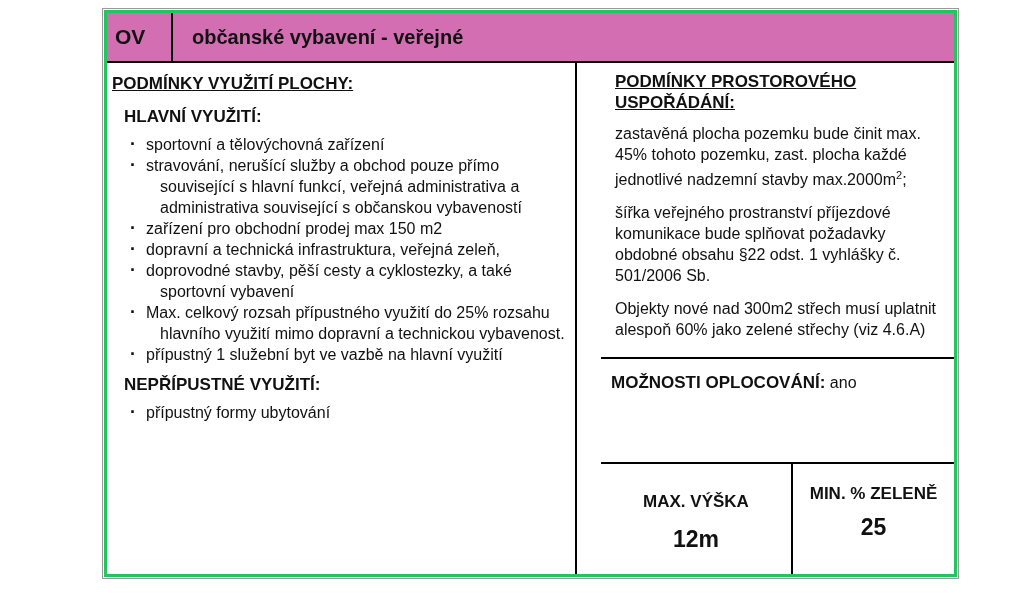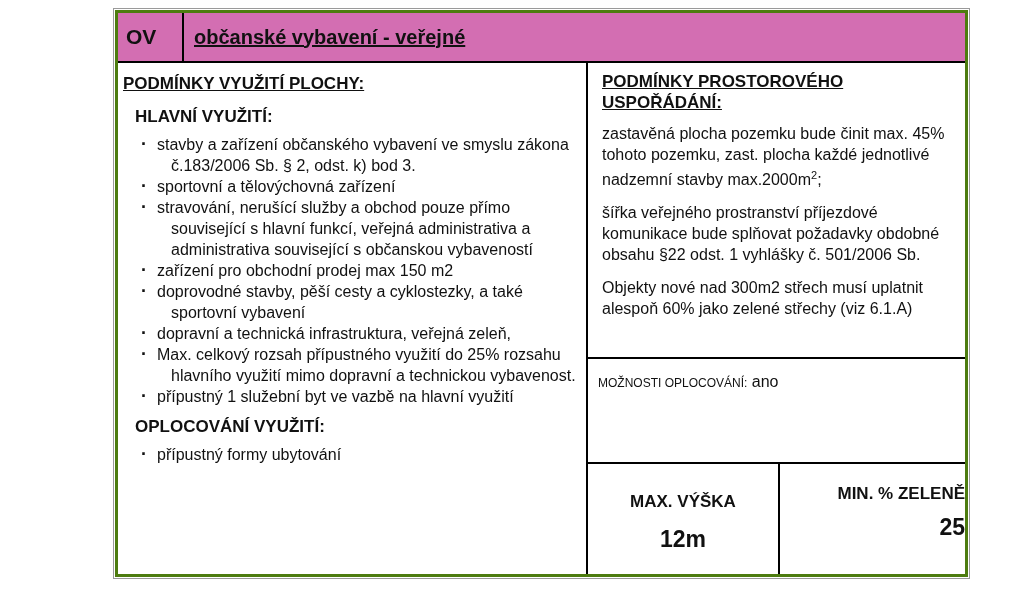--- a/index.html
+++ b/index.html
@@ -7,23 +7,23 @@
     width: 1024px; height: 604px;
     background: #ffffff;
     font-family: "Liberation Sans", sans-serif;
     color: #111;
     overflow: hidden;
   }
   .sheet { position: relative; width: 1024px; height: 604px; background: #fff; }
 
   .zoning-table {
     position: absolute;
-    left: 115px; top: 10px;
+    left: 104px; top: 10px;
     width: 853px; height: 567px;
-    border: 3px solid #4d7c0f;
+    border: 3px solid #22c55e;
     outline: 1px solid #9a9a9a;
     outline-offset: 1px;
     background: #fff;
     display: flex;
     flex-direction: column;
   }
 
   
   .header-row {
     height: 50px;
@@ -35,26 +35,26 @@
   .code-cell {
     flex: 0 0 66px;
     border-right: 2px solid #000;
     display: flex; align-items: center;
     padding-left: 8px;
     font-size: 21px; font-weight: bold;
   }
   .title-cell {
     flex: 1;
     display: flex; align-items: center;
-    padding-left: 10px;
-    font-size: 20px; font-weight: bold; text-decoration: underline;
+    padding-left: 19px;
+    font-size: 20px; font-weight: bold;
   }
 
   
-  .body-row { flex: 1; display: flex; min-height: 0; }
+  .body-row { flex: 1; display: flex; min-height: 0; gap: 24px; }
 
   .left-col {
     flex: 0 0 470px;
     border-right: 2px solid #000;
     padding: 8px 8px 4px 5px;
     font-size: 16px;
     line-height: 21px;
   }
   .col-heading {
     font-size: 17px; font-weight: bold;
@@ -91,39 +91,38 @@
   .spatial-cell .col-heading { margin-bottom: 10px; }
   .para { margin-bottom: 12px; }
   .para sup { font-size: 11px; }
 
   .fencing-cell {
     flex: 0 0 105px;
     border-bottom: 2px solid #000;
     padding: 14px 10px 0 10px;
     font-size: 16px;
   }
-  .fencing-cell .label { font-size: 12px; font-weight: normal; }
+  .fencing-cell .label { font-size: 17px; font-weight: bold; }
 
   .metrics-row { flex: 1; display: flex; min-height: 0; }
   .metric-cell {
     display: flex; flex-direction: column;
     align-items: center; justify-content: center;
     text-align: center;
   }
   .metric-cell.max-height {
     flex: 0 0 192px;
     border-right: 2px solid #000;
     padding-top: 6px;
     gap: 14px;
   }
   .metric-cell.min-green {
     flex: 1;
     padding-bottom: 14px;
     gap: 10px;
-    align-items: flex-end;
   }
   .metric-label { font-size: 17px; font-weight: bold; }
   .metric-value { font-size: 23px; font-weight: bold; }
 </style>
 </head>
 <body>
 
 <div class="sheet">
   <div class="zoning-table">
 
@@ -132,46 +131,45 @@
       <div class="title-cell">občanské vybavení - veřejné</div>
     </div>
 
     <div class="body-row">
 
       <div class="left-col">
         <div class="col-heading">PODMÍNKY VYUŽITÍ PLOCHY:</div>
 
         <div>
           <div class="section-title">HLAVNÍ VYUŽITÍ:</div>
-          <div class="bullet-item">stavby a zařízení občanského vybavení ve smyslu zákona č.183/2006 Sb. § 2, odst. k) bod 3.</div>
           <div class="bullet-item">sportovní a tělovýchovná zařízení</div>
         </div>
 
         <div>
           <div class="bullet-item">stravování, nerušící služby a obchod pouze přímo související s hlavní funkcí, veřejná administrativa a administrativa související s občanskou vybaveností</div>
           <div class="bullet-item">zařízení pro obchodní prodej max 150 m2</div>
+          <div class="bullet-item">dopravní a technická infrastruktura, veřejná zeleň,</div>
           <div class="bullet-item">doprovodné stavby, pěší cesty a cyklostezky, a také sportovní vybavení</div>
-          <div class="bullet-item">dopravní a technická infrastruktura, veřejná zeleň,</div>
           <div class="bullet-item">Max. celkový rozsah přípustného využití do 25% rozsahu hlavního využití mimo dopravní a technickou vybavenost.</div>
           <div class="bullet-item">přípustný 1 služební byt ve vazbě na hlavní využití</div>
         </div>
 
         <div>
-          <div class="section-title">OPLOCOVÁNÍ VYUŽITÍ:</div>
+          <div class="section-title">NEPŘÍPUSTNÉ VYUŽITÍ:</div>
           <div class="bullet-item">přípustný formy ubytování</div>
         </div>
       </div>
 
       <div class="right-col">
 
         <div class="spatial-cell">
           <div class="col-heading">PODMÍNKY PROSTOROVÉHO USPOŘÁDÁNÍ:</div>
           <div class="para"><span>zastavěná plocha pozemku bude činit max. 45% tohoto pozemku, zast. plocha každé jednotlivé nadzemní stavby max.2000m</span><sup>2</sup><span>;</span></div>
           <div class="para">šířka veřejného prostranství příjezdové komunikace bude splňovat požadavky obdobné obsahu §22 odst. 1 vyhlášky č. 501/2006 Sb.</div>
-          <div class="para">Objekty nové nad 300m2 střech musí uplatnit alespoň 60% jako zelené střechy (viz 6.1.A)</div>
+          <div class="para">Objekty nové nad 300m2 střech musí uplatnit alespoň 60% jako zelené střechy (viz 4.6.A)</div>
         </div>
 
         <div class="fencing-cell">
           <span class="label">MOŽNOSTI OPLOCOVÁNÍ:</span>
           <span> ano</span>
         </div>
 
         <div class="metrics-row">
           <div class="metric-cell max-height">
             <div class="metric-label">MAX. VÝŠKA</div>

